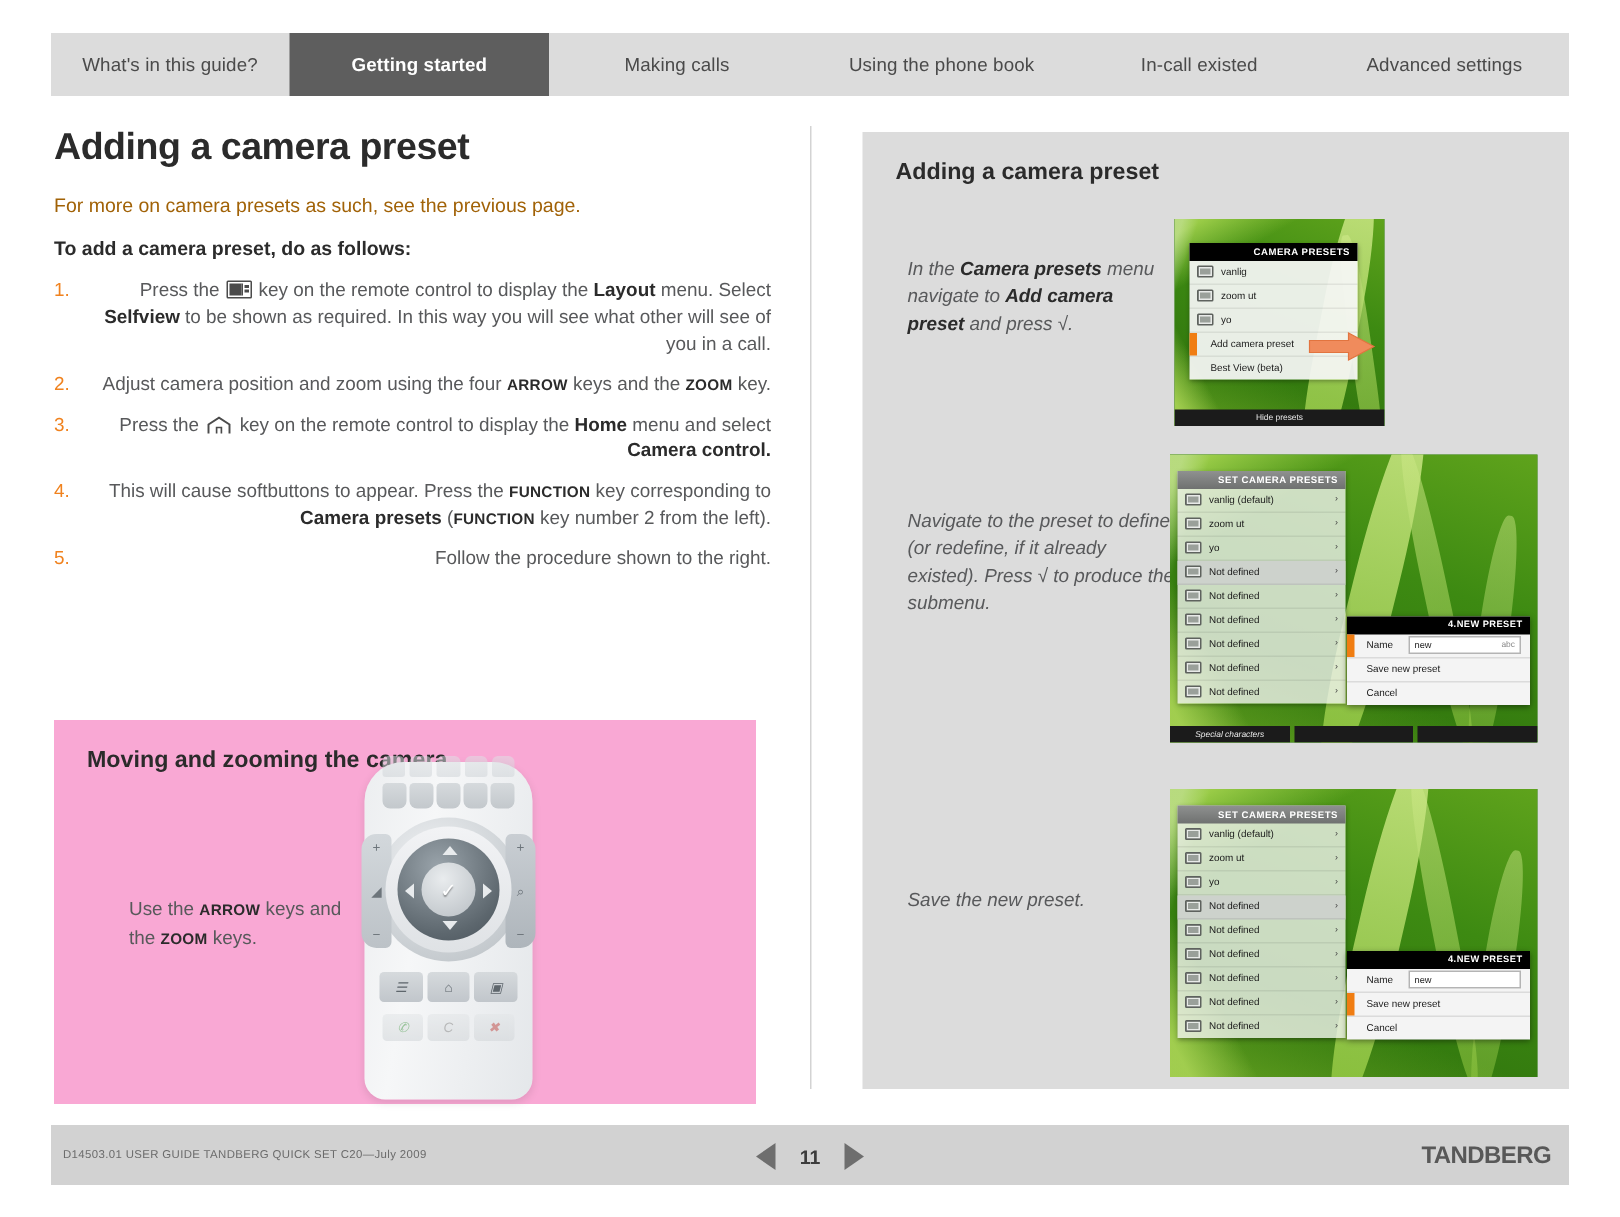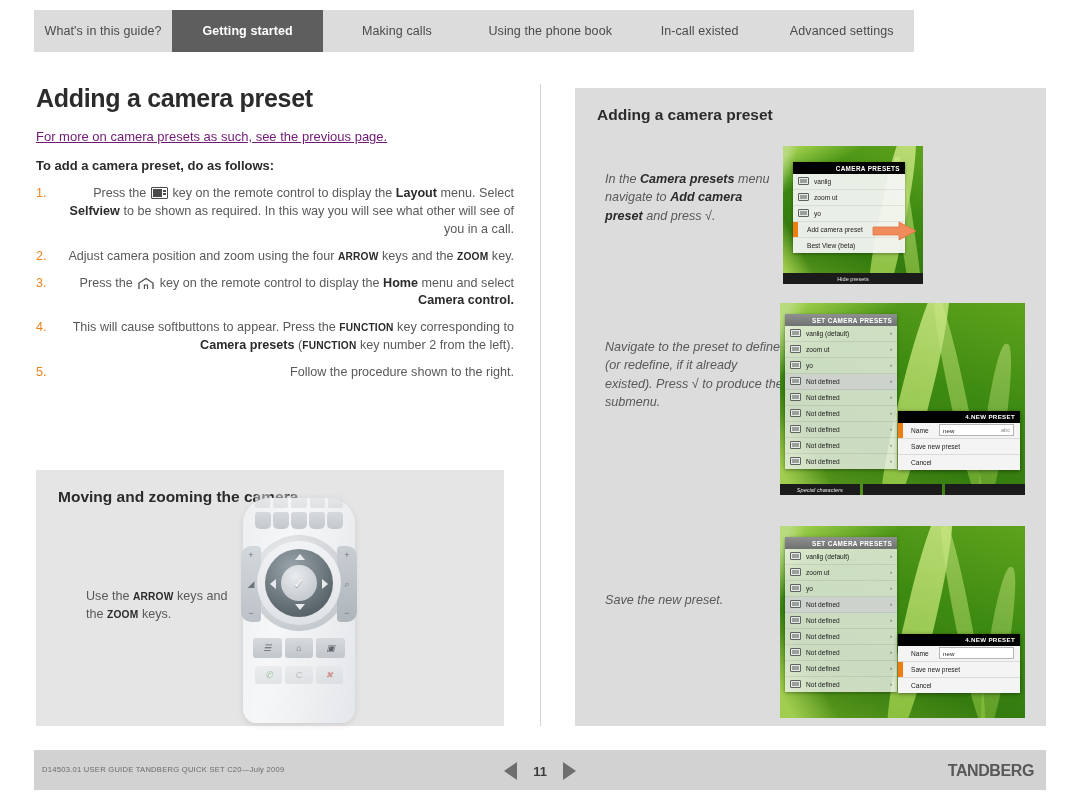--- a/index.html
+++ b/index.html
@@ -6,42 +6,42 @@
     margin: 0; padding: 0;
     width: 1080px; height: 811px;
     background: #ffffff;
     font-family: "Liberation Sans", sans-serif;
     overflow: hidden;
   }
   .page { position: relative; width: 1080px; height: 811px; background:#fff; }
 
   
   .nav {
-    position: absolute; left: 34px; top: 10px;
-    width: 880px; height: 42px;
+    position: absolute; left: 34px; top: 22px;
+    width: 1012px; height: 42px;
     background: #dcdcdc;
     display: flex; align-items: stretch;
   }
   .nav-tab {
     display: flex; align-items: center; justify-content: center;
     font-size: 12.5px; color: #4a4a4a; letter-spacing: .1px;
     padding: 0 6px; white-space: nowrap;
   }
   .nav-tab.active { background: #5e5e5e; color: #ffffff; font-weight: bold; }
 
   
   .col-left  { position: absolute; left: 36px; top: 84px; width: 478px; }
   .divider   { position: absolute; left: 540px; top: 84px; width: 1px; height: 642px; background:#d3d3d3; }
   .col-right { position: absolute; left: 575px; top: 88px; width: 471px; height: 638px; background:#dcdcdc; }
 
   h1.title {
     font-size: 25px; font-weight: bold; color:#2b2b2b;
     margin: 0 0 16px 0; letter-spacing: -0.3px;
   }
-  p.lead { font-size: 13px; color:#701a75; margin: 0 0 14px 0; text-decoration: underline; }
+  p.lead { font-size: 13px; color:#a16207; margin: 0 0 14px 0; }
   p.strong-lead { font-size: 13px; color:#2b2b2b; font-weight: bold; margin: 0 0 12px 0; }
 
   ol.steps { margin: 0; padding: 0; list-style: none; counter-reset: s; text-align: right; }
   ol.steps > li {
     position: relative; counter-increment: s;
     padding-left: 22px; margin-bottom: 9px;
     font-size: 12.6px; line-height: 1.42; color:#58595b;
   }
   ol.steps > li::before {
     content: counter(s) "."; position: absolute; left: 0; top: 0;
@@ -67,22 +67,22 @@
       linear-gradient(#4b4b4b,#4b4b4b) left 1px top 1px/3px 2px no-repeat,
       linear-gradient(#4b4b4b,#4b4b4b) left 1px top 4px/3px 2px no-repeat;
   }
   .homeglyph{
     display:inline-block; vertical-align:-3px; width:18px; height:13px; margin:0 1px;
     position:relative;
   }
 
   
   .grey-box {
-    position: absolute; left: 36px; top: 470px;
-    width: 468px; height: 256px; background:#e5e5e5;
+    position: absolute; left: 36px; top: 480px;
+    width: 468px; height: 256px; background:#f9a8d4;
   }
   .grey-box h2 {
     margin: 0; padding: 18px 0 0 22px;
     font-size: 15.5px; font-weight: bold; color:#2b2b2b;
   }
   .remote-caption {
     position:absolute; left:50px; top:117px; width:150px;
     font-size:12.6px; line-height:1.45; color:#58595b;
   }
 

